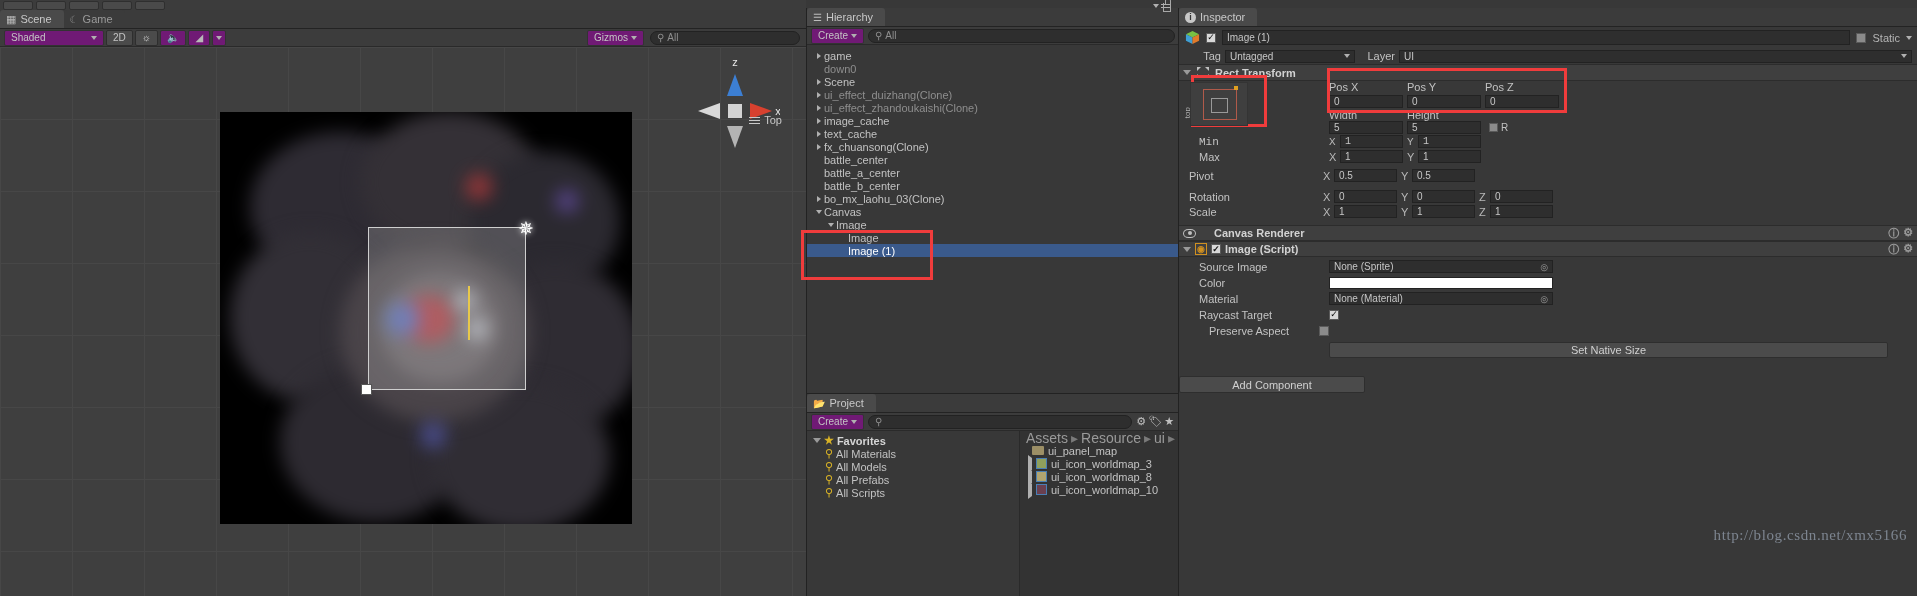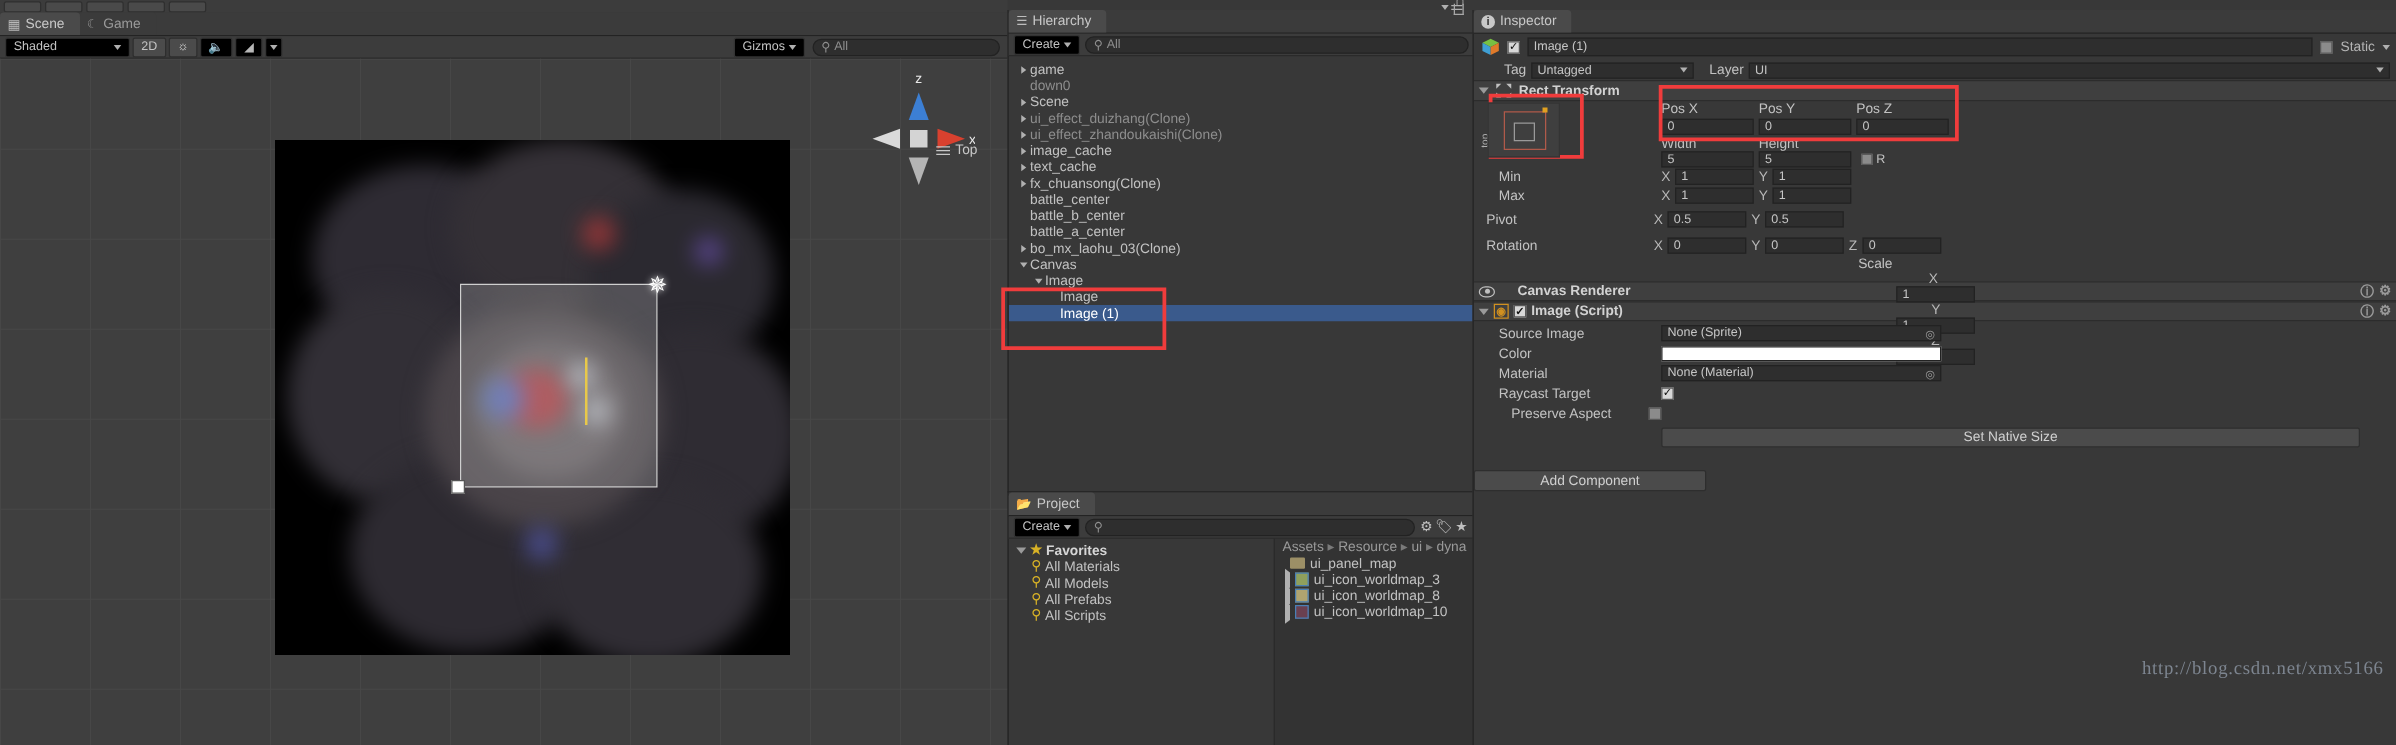--- a/index.html
+++ b/index.html
@@ -13,21 +13,21 @@
             border-bottom:1px solid #232323; }
   .tab { height:18px; padding:0 12px 0 6px; display:flex; align-items:center; gap:4px;
          background:#4a4a4a; color:#c8c8c8; font-size:11px;
          border-top-left-radius:3px; border-top-right-radius:3px; }
   .tab.inactive { background:#3b3b3b; color:#9a9a9a; }
   .toolrow { height:18px; background:#3c3c3c; display:flex; align-items:center;
              border-bottom:1px solid #2a2a2a; }
   .tbtn { height:16px; padding:0 6px; display:flex; align-items:center; gap:3px;
           background:#4b4b4b; border:1px solid #2e2e2e; color:#c4c4c4; font-size:10px;
           margin-left:2px; border-radius:2px; }
-  .tbtn.flat { background:#000000; border-color:#333; }
+  .tbtn.flat { background:#701a75; border-color:#333; }
   .searchbox { height:14px; flex:1; background:#2e2e2e; border:1px solid #222;
                border-radius:7px; display:flex; align-items:center; padding:0 6px;
                color:#8f8f8f; font-size:10px; gap:3px; margin:0 4px; }
   .caret { width:0;height:0;border-left:3px solid transparent;border-right:3px solid transparent;
            border-top:4px solid #b0b0b0; }
   .arrow-r { width:0;height:0;border-top:4px solid transparent;border-bottom:4px solid transparent;
              border-left:5px solid #9a9a9a; }
   .arrow-d { width:0;height:0;border-left:4px solid transparent;border-right:4px solid transparent;
              border-top:5px solid #9a9a9a; }
 
@@ -85,21 +85,21 @@
   #proj-body { position:absolute; left:0; top:37px; width:372px; height:166px; display:flex; }
   #proj-tree { width:212px; height:100%; overflow:hidden; padding-top:3px; }
   #proj-assets { flex:1; height:100%; background:#333; border-left:1px solid #2a2a2a;
                  overflow:hidden; }
   .star { color:#d8b226; font-size:11px; line-height:1; }
   .mag { color:#d8b226; font-size:11px; line-height:1; }
   .prow { height:13px; display:flex; align-items:center; gap:3px; font-size:11px;
           color:#c2c2c2; padding-left:6px; white-space:nowrap; }
   .prow.bold { color:#d6d6d6; font-weight:bold; }
   #breadcrumb { height:13px; display:flex; align-items:center; gap:3px; padding-left:6px;
-                color:#9a9a9a; font-size:11px; }
+                color:#9a9a9a; font-size:14px; }
   .arow { height:13px; display:flex; align-items:center; gap:4px; padding-left:8px;
           font-size:11px; color:#c2c2c2; white-space:nowrap; }
   .thumb { width:11px; height:11px; flex:none; border:1px solid #4a7fb5; }
   .folder { width:12px; height:9px; background:#9c8f66; border-radius:1px; flex:none; }
 
   
   #insp-panel { left:1178px; top:8px; width:739px; height:588px; background:#383838;
                 border-left:1px solid #222; }
   #insp-tabbar { position:absolute; left:0; top:0; width:739px; }
   #insp-body { position:absolute; left:0; top:19px; width:739px; height:569px; overflow:hidden; }
@@ -318,25 +318,25 @@
             <span class="arrow-r"></span>
           </span>
           <span>fx_chuansong(Clone)</span>
         </div>
         <div class="hrow" style="padding-left: 6px;">
           <span class="tw"></span>
           <span>battle_center</span>
         </div>
         <div class="hrow" style="padding-left: 6px;">
           <span class="tw"></span>
+          <span>battle_a_center</span>
+        </div>
+        <div class="hrow" style="padding-left: 6px;">
+          <span class="tw"></span>
           <span>battle_b_center</span>
-        </div>
-        <div class="hrow" style="padding-left: 6px;">
-          <span class="tw"></span>
-          <span>battle_a_center</span>
         </div>
         <div class="hrow" style="padding-left: 6px;">
           <span class="tw">
             <span class="arrow-r"></span>
           </span>
           <span>bo_mx_laohu_03(Clone)</span>
         </div>
         <div class="hrow" style="padding-left: 6px;">
           <span class="tw">
             <span class="arrow-d"></span>
@@ -534,21 +534,21 @@
             <span>5</span>
           </div>
           <div style="width:48px;margin-left:8px;display:flex;align-items:center;gap:3px;">
             <span class="chk empty" style="width:9px;height:9px;"></span>
             <span style="font-size:10px;color:#c2c2c2;">R</span>
           </div>
         </div>
       </div>
 
 
-      <div class="irow" style="margin-top:2px;">
+      <div class="irow" style="margin-top:2px;font-family:Liberation Mono, monospace;">
         <span class="ilabel" style="width:150px;">Min</span>
         <span class="vec-lbl">X</span>
         <div class="field" style="width:63px;">
           <span>1</span>
         </div>
         <span class="vec-lbl" style="margin-left:4px;">Y</span>
         <div class="field" style="width:63px;">
           <span>1</span>
         </div>
       </div>
@@ -586,21 +586,21 @@
         <span class="vec-lbl" style="margin-left:4px;">Y</span>
         <div class="field" style="width:63px;">
           <span>0</span>
         </div>
         <span class="vec-lbl" style="margin-left:4px;">Z</span>
         <div class="field" style="width:63px;">
           <span>0</span>
         </div>
       </div>
 
-      <div class="irow" style="margin-top:2px;flex-direction:column;">
+      <div class="irow" style="margin-top:2px;">
         <span style="padding-left:10px;width:144px;">Scale</span>
         <span class="vec-lbl">X</span>
         <div class="field" style="width:63px;">
           <span>1</span>
         </div>
         <span class="vec-lbl" style="margin-left:4px;">Y</span>
         <div class="field" style="width:63px;">
           <span>1</span>
         </div>
         <span class="vec-lbl" style="margin-left:4px;">Z</span>

